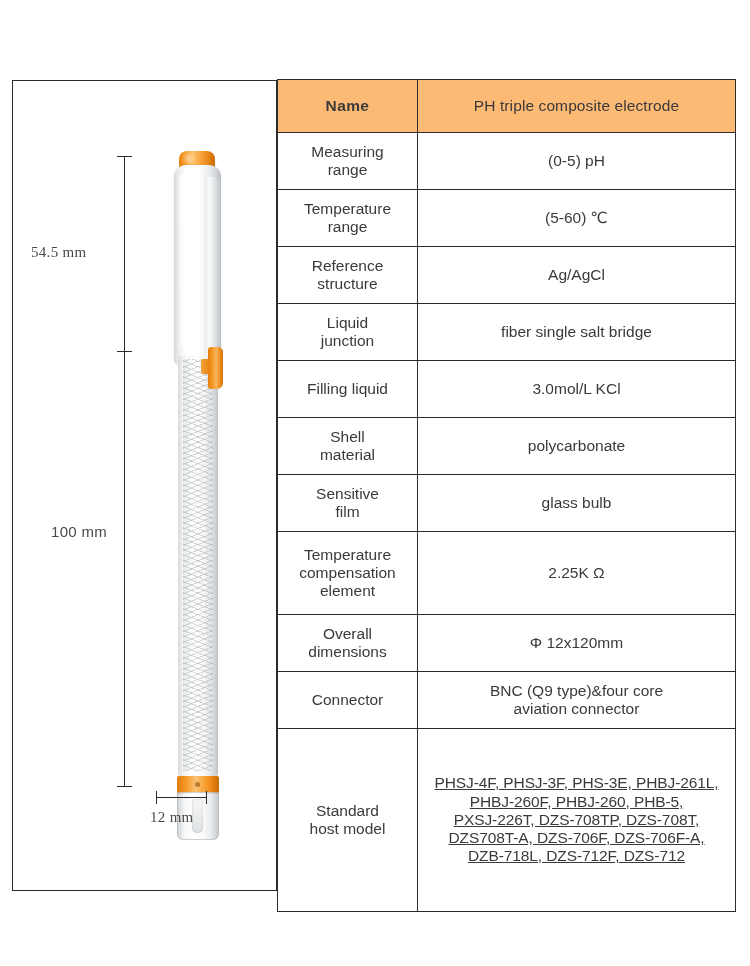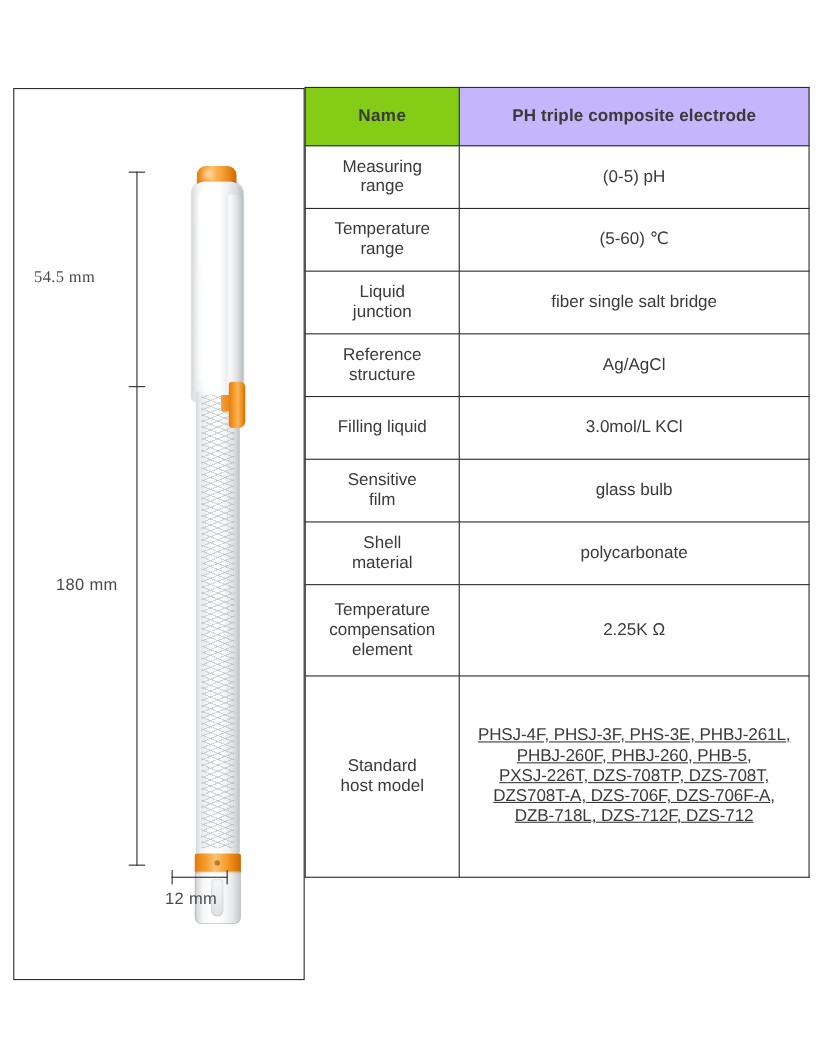--- a/index.html
+++ b/index.html
@@ -239,33 +239,33 @@
     vertical-align: middle;
     font-size: 15.5px;
     line-height: 1.18;
     color: #3a3a3a;
     padding: 6px 4px;
   }
   .col-name  { width: 140px; }
   .col-value { width: 318px; }
 
   .hdr-name {
-    background: #84cc16;
+    background: #fdba74;
     color: #ffffff;
     font-size: 18px;
     font-weight: bold;
     letter-spacing: .4px;
     height: 40px;
     border-color: #ef9013;
   }
   .hdr-value {
-    background: #c4b5fd;
+    background: #fdba74;
     color: #ffffff;
     font-size: 15.5px;
-    font-weight: bold;
+    font-weight: normal;
     letter-spacing: .1px;
     height: 40px;
     border-color: #0b62ac;
   }
 
   .r-h55 { height: 44px; }
   .r-h80 { height: 70px; }
   .r-tall { height: 170px; margin-left: 28px; }
 
   .models {
@@ -295,26 +295,26 @@
       <div class="tip-inner"></div>
     </div>
 
     <div class="dim-v" style="left:111px; top:75px;  height:195px;"></div>
     <div class="dim-tick" style="left:104px; top:75px;  width:15px;"></div>
     <div class="dim-tick" style="left:104px; top:270px; width:15px;"></div>
     <div class="dim-label" style="left:18px; top:163px;font-family:Liberation Serif, serif;">54.5 mm</div>
 
     <div class="dim-v" style="left:111px; top:270px; height:436px;"></div>
     <div class="dim-tick" style="left:104px; top:705px; width:15px;"></div>
-    <div class="dim-label" style="left:38px; top:442px;">180 mm</div>
+    <div class="dim-label" style="left:38px; top:442px;">100 mm</div>
 
     <div class="dim-h" style="left:143px; top:716px; width:51px;"></div>
     <div class="dim-tick" style="left:143px; top:710px; width:1px; height:13px; background:#2b2b2b;"></div>
     <div class="dim-tick" style="left:193px; top:710px; width:1px; height:13px; background:#2b2b2b;"></div>
-    <div class="dim-label" style="left:137px; top:728px;">12 mm</div>
+    <div class="dim-label" style="left:137px; top:728px;font-family:Liberation Serif, serif;">12 mm</div>
   </div>
 
   <table class="spec-table">
     <colgroup>
       <col class="col-name">
       <col class="col-value">
     </colgroup>
     <tbody>
       <tr>
         <td class="hdr-name">Name</td>
@@ -323,43 +323,51 @@
 
     <tr>
           <td class="r-h55">Measuring<br>range</td>
           <td>(0-5) pH</td>
         </tr>
         <tr>
           <td class="r-h55">Temperature<br>range</td>
           <td>(5-60) ℃</td>
         </tr>
         <tr>
+          <td class="r-h55">Reference<br>structure</td>
+          <td>Ag/AgCl</td>
+        </tr>
+        <tr>
           <td class="r-h55">Liquid<br>junction</td>
           <td>fiber single salt bridge</td>
         </tr>
         <tr>
-          <td class="r-h55">Reference<br>structure</td>
-          <td>Ag/AgCl</td>
-        </tr>
-        <tr>
           <td class="r-h55">Filling liquid</td>
           <td>3.0mol/L KCl</td>
         </tr>
         <tr>
+          <td class="r-h55">Shell<br>material</td>
+          <td>polycarbonate</td>
+        </tr>
+        <tr>
           <td class="r-h55">Sensitive<br>film</td>
           <td>glass bulb</td>
         </tr>
         <tr>
-          <td class="r-h55">Shell<br>material</td>
-          <td>polycarbonate</td>
-        </tr>
-        <tr>
           <td class="r-h80">Temperature<br>compensation<br>element</td>
           <td>2.25K Ω</td>
         </tr>
         <tr>
+          <td class="r-h55">Overall<br>dimensions</td>
+          <td>Φ 12x120mm</td>
+        </tr>
+        <tr>
+          <td class="r-h55">Connector</td>
+          <td>BNC (Q9 type)&amp;four core<br>aviation connector</td>
+        </tr>
+        <tr>
           <td class="r-tall">Standard<br>host model</td>
           <td class="models">PHSJ-4F, PHSJ-3F, PHS-3E, PHBJ-261L,<br>PHBJ-260F, PHBJ-260, PHB-5,<br>PXSJ-226T, DZS-708TP, DZS-708T,<br>DZS708T-A, DZS-706F, DZS-706F-A,<br>DZB-718L, DZS-712F, DZS-712</td>
         </tr>
       </tbody>
   </table>
 
 </div>
 
 </body></html>

